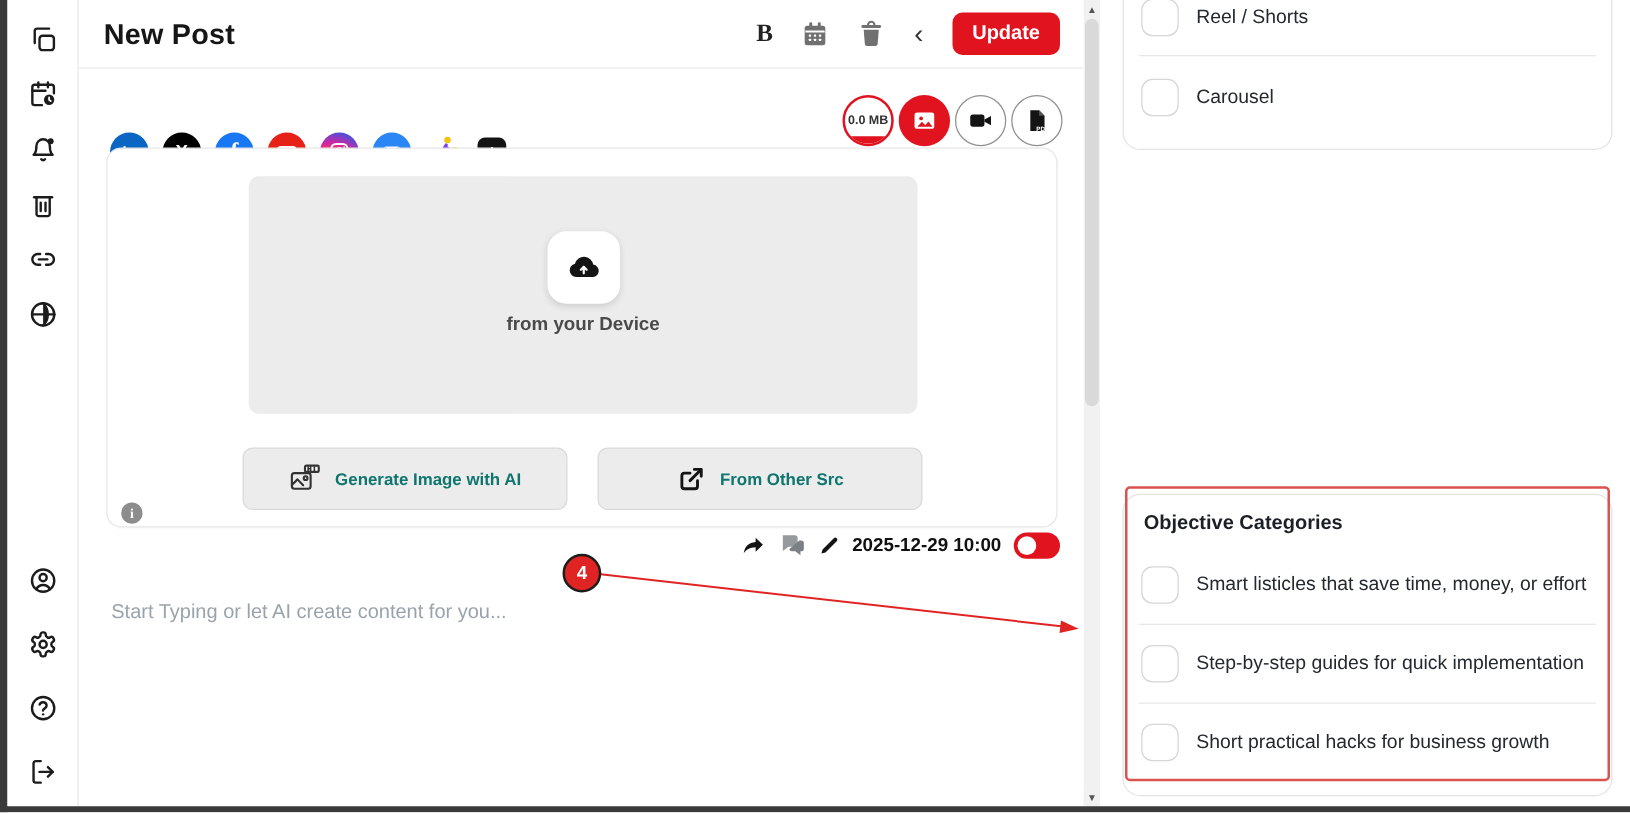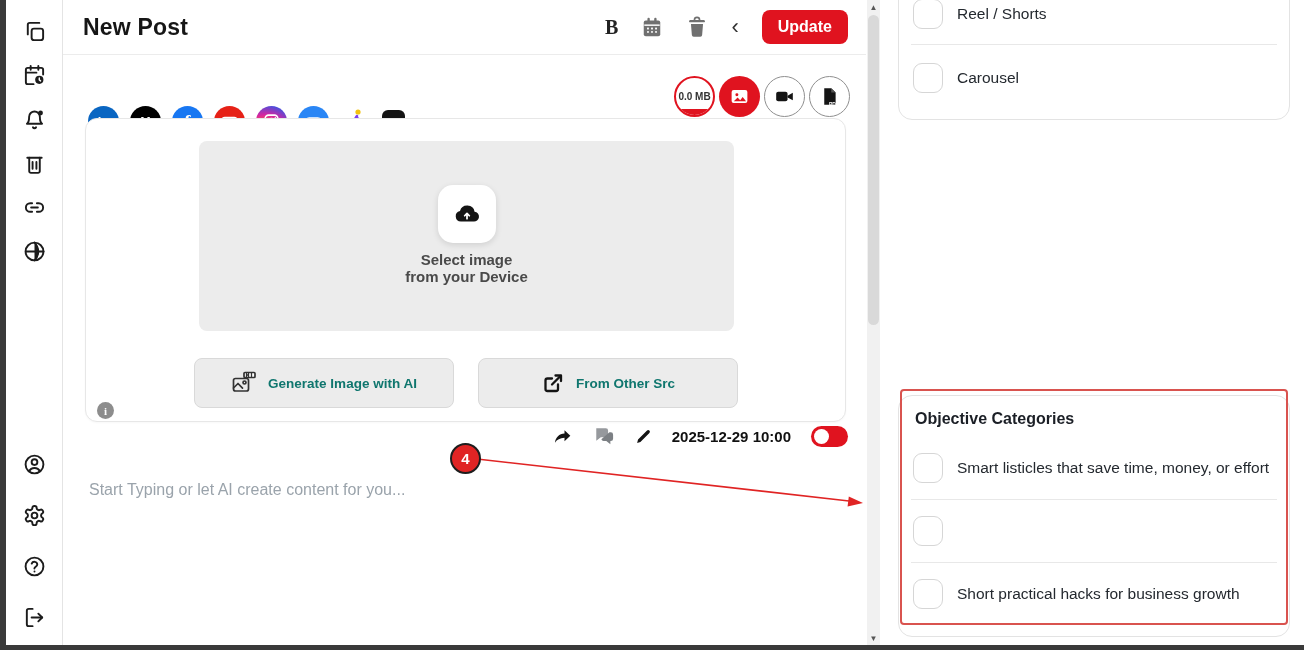--- a/index.html
+++ b/index.html
@@ -53,21 +53,21 @@
   .upload-card { position:absolute; left:22px; top:118px; width:761px; height:304px; background:#fff; border:1px solid #e7e7e7; border-radius:12px; box-shadow:0 1px 2px rgba(0,0,0,.03); }
   .dropzone { position:absolute; left:113px; top:22px; width:535px; height:190px; background:#ececec; border-radius:8px; cursor:pointer; }
   .cloud-btn { position:absolute; left:50%; top:44px; transform:translateX(-50%); width:58px; height:58px; background:#fff; border-radius:15px; box-shadow:0 2px 6px rgba(0,0,0,.12); display:flex; align-items:center; justify-content:center; cursor:pointer; }
   .dz-text { position:absolute; left:0; right:0; top:110px; text-align:center; font-size:15px; font-weight:bold; color:#4a4a4a; line-height:17px; }
   .img-src-btn { position:absolute; top:239px; height:50px; width:260px; background:#ececec; border:1px solid #d9d9d9; border-radius:8px; display:flex; align-items:center; justify-content:center; gap:11px; cursor:pointer; font-size:13.5px; font-weight:bold; color:#0f766e; }
   .gen-btn { left:108px; }
   .src-btn { left:392px; }
   .info-icon { position:absolute; left:11px; top:283px; width:17px; height:17px; border-radius:50%; background:#8d8d8d; color:#fff; font-size:11px; font-weight:bold; font-family:"Liberation Serif",serif; display:flex; align-items:center; justify-content:center; }
 
   
-  .meta-row { position:absolute; top:424px; right:18px; display:flex; align-items:center; gap:20px; height:24px; }
+  .meta-row { position:absolute; top:424px; right:18px; display:flex; align-items:center; gap:10px; height:24px; }
   .meta-date { font-size:15px; font-weight:bold; color:#111; }
   .toggle { width:37px; height:21px; background:var(--red); border-radius:11px; position:relative; cursor:pointer; }
   .toggle .knob { position:absolute; left:3px; top:3px; width:15px; height:15px; background:#fff; border-radius:50%; }
 
   
   .editor-placeholder { position:absolute; left:26px; top:481px; font-size:16px; color:#9aa3ab; }
 
   
   .step-badge { position:absolute; left:387px; top:443px; width:31px; height:31px; border-radius:50%; background:var(--annot); border:2px solid #1d1d1d; color:#fff; font-size:15px; font-weight:bold; display:flex; align-items:center; justify-content:center; z-index:5; }
   .annot-arrow { position:absolute; left:408px; top:448px; z-index:4; pointer-events:none; }
@@ -279,21 +279,20 @@
 
     <div class="upload-card">
       <div class="dropzone">
         <div class="cloud-btn">
           <svg width="28" height="28" viewBox="0 0 24 24">
               <path d="M6.8 18.5a4.6 4.6 0 0 1-.8-9.1 6.4 6.4 0 0 1 12.5.6 4.1 4.1 0 0 1-1 8.5z" fill="#141414"></path>
               <path d="M12 16v-4.5M12 11.5l-2 2M12 11.5l2 2" stroke="#fff" stroke-width="1.5" fill="none" stroke-linecap="round"></path>
             </svg>
         </div>
         <div class="dz-text">
-          <div>Select image</div>
           <div>from your Device</div>
         </div>
       </div>
       <div class="img-src-btn gen-btn">
         <svg width="26" height="24" viewBox="0 0 26 24" fill="none" stroke="#333" stroke-width="1.7" stroke-linecap="round" stroke-linejoin="round">
             <rect x="2.5" y="7.5" width="15" height="12.5" rx="2"></rect>
             <circle cx="13.5" cy="11.5" r="1.5"></circle>
             <path d="M2.5 17l4.5-4.5 4.5 4.7"></path>
             <rect x="13" y="1.5" width="11" height="5" rx="1" fill="#fff"></rect>
             <path d="M15.5 5.5v-3m0 1.5h2m0-1.5v3M20.5 2.5v3" stroke-width="1.3"></path>
@@ -368,20 +367,21 @@
     <div class="card card-categories">
       <div class="red-outline"></div>
       <div class="card-title title-left" style="top:14px;">Objective Categories</div>
       <div class="crow" style="top:57px;">
         <div class="checkbox"></div>
         <div class="clabel">Smart listicles that save time, money, or effort</div>
       </div>
       <div class="divider" style="top:103px;"></div>
       <div class="crow" style="top:120px;">
         <div class="checkbox"></div>
+        <div class="clabel">Step-by-step guides for quick implementation</div>
       </div>
       <div class="divider" style="top:166px;"></div>
       <div class="crow" style="top:183px;">
         <div class="checkbox"></div>
         <div class="clabel">Short practical hacks for business growth</div>
       </div>
     </div>
   </div>
 
   <div class="edge-bottom"></div>

